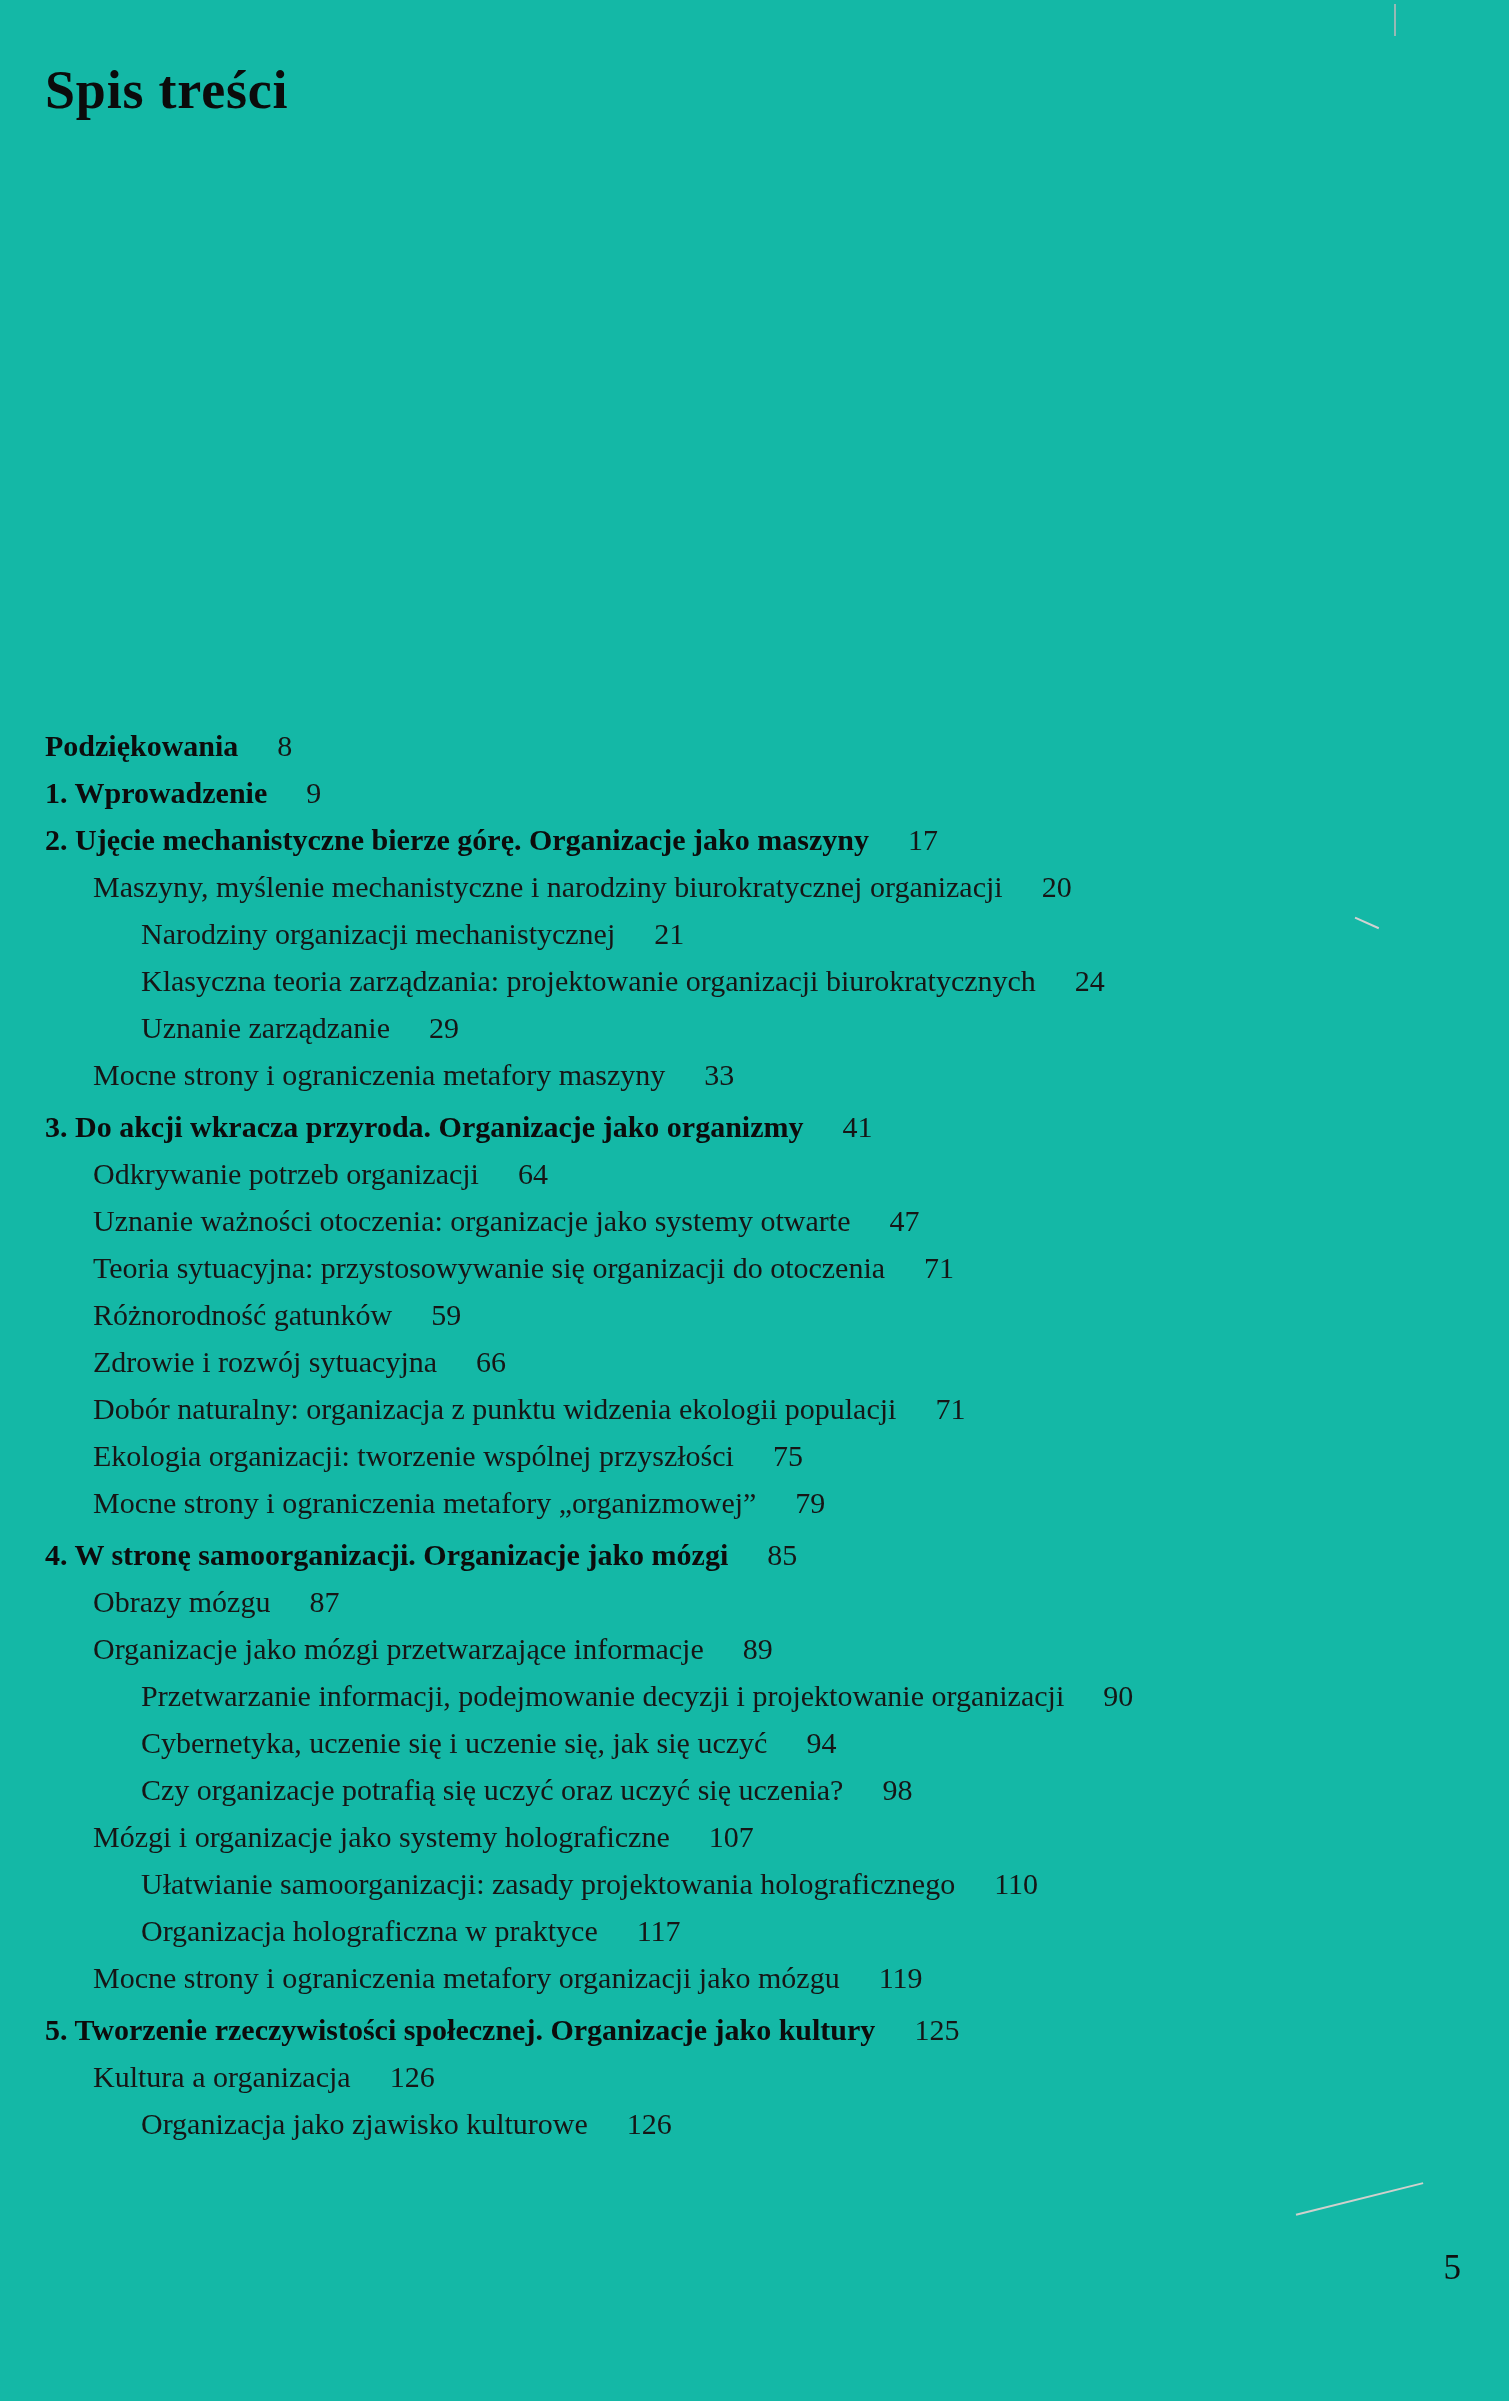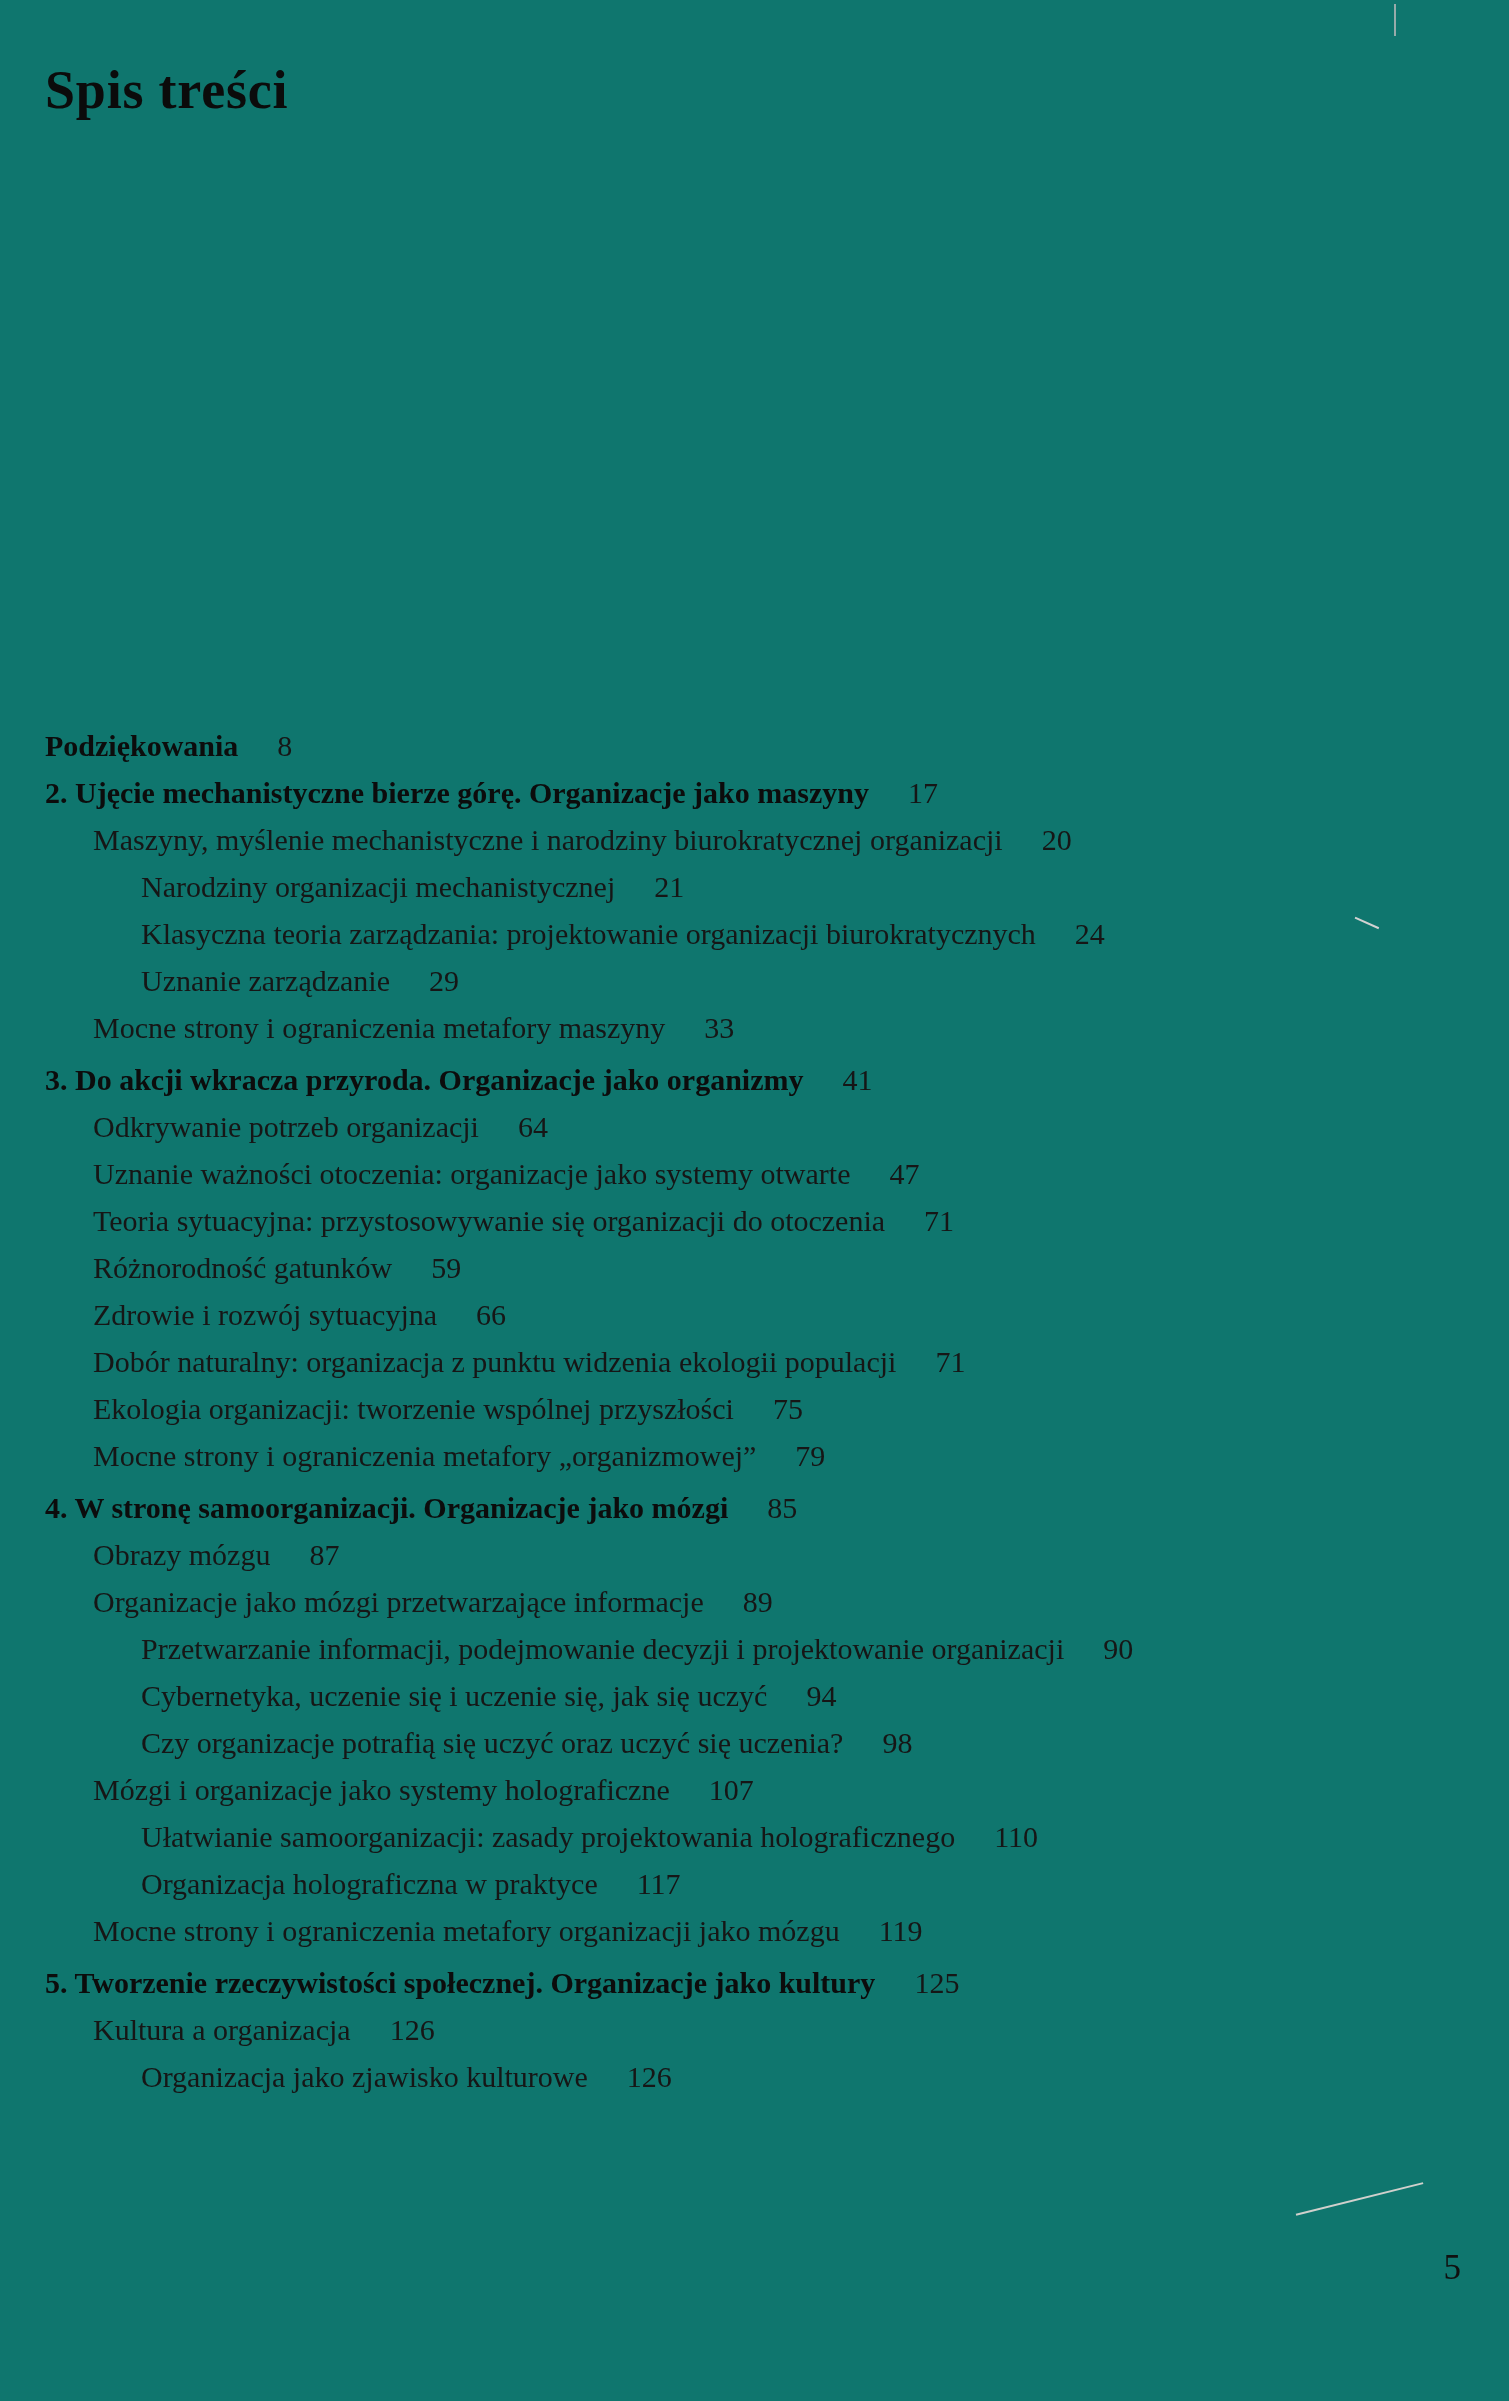--- a/index.html
+++ b/index.html
@@ -5,21 +5,21 @@
 <style>
   * { margin:0; padding:0; box-sizing:border-box; }
   html, body { background:#e9e9e9; }
   body { font-family:"Liberation Serif", serif; }
 
   .page {
     position:relative;
     width:1510px;
     height:2401px;
     margin:0 auto;
-    background:#0f766e;
+    background:#14b8a6;
     color:#151515;
     overflow:hidden;
   }
 
   .title {
     position:absolute;
     left:45px;
     top:59px;
     font-size:54px;
     font-weight:bold;
@@ -96,20 +96,23 @@
   <div class="artifact-top"></div>
   <div class="artifact-mid"></div>
 
   <h1 class="title">Spis treści</h1>
 
   <div class="toc" id="toc">
   <div class="toc-row indent-0 bold">
     <span class="toc-text">Podziękowania</span><span class="toc-page">8</span>
   </div>
 
+  <div class="toc-row indent-0 bold">
+    <span class="toc-text">1. Wprowadzenie</span><span class="toc-page">9</span>
+  </div>
 
   <div class="toc-row indent-0 bold">
     <span class="toc-text">2. Ujęcie mechanistyczne bierze górę. Organizacje jako maszyny</span><span class="toc-page">17</span>
   </div>
 
   <div class="toc-row indent-1">
     <span class="toc-text">Maszyny, myślenie mechanistyczne i narodziny biurokratycznej organizacji</span><span class="toc-page">20</span>
   </div>
 
   <div class="toc-row indent-2">

